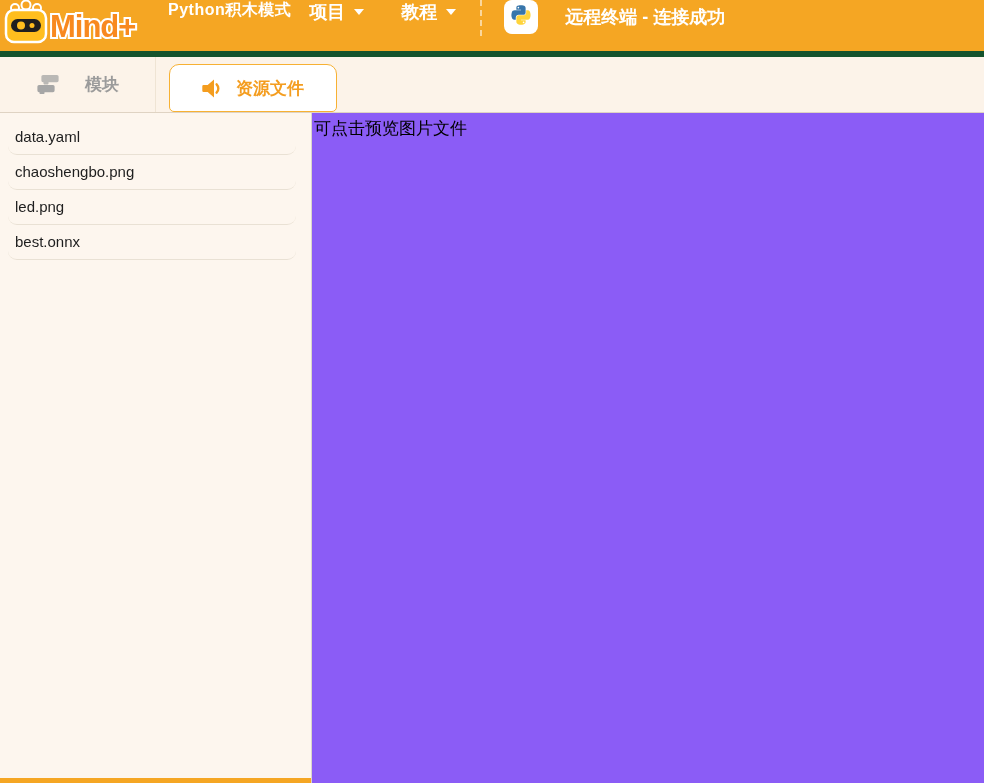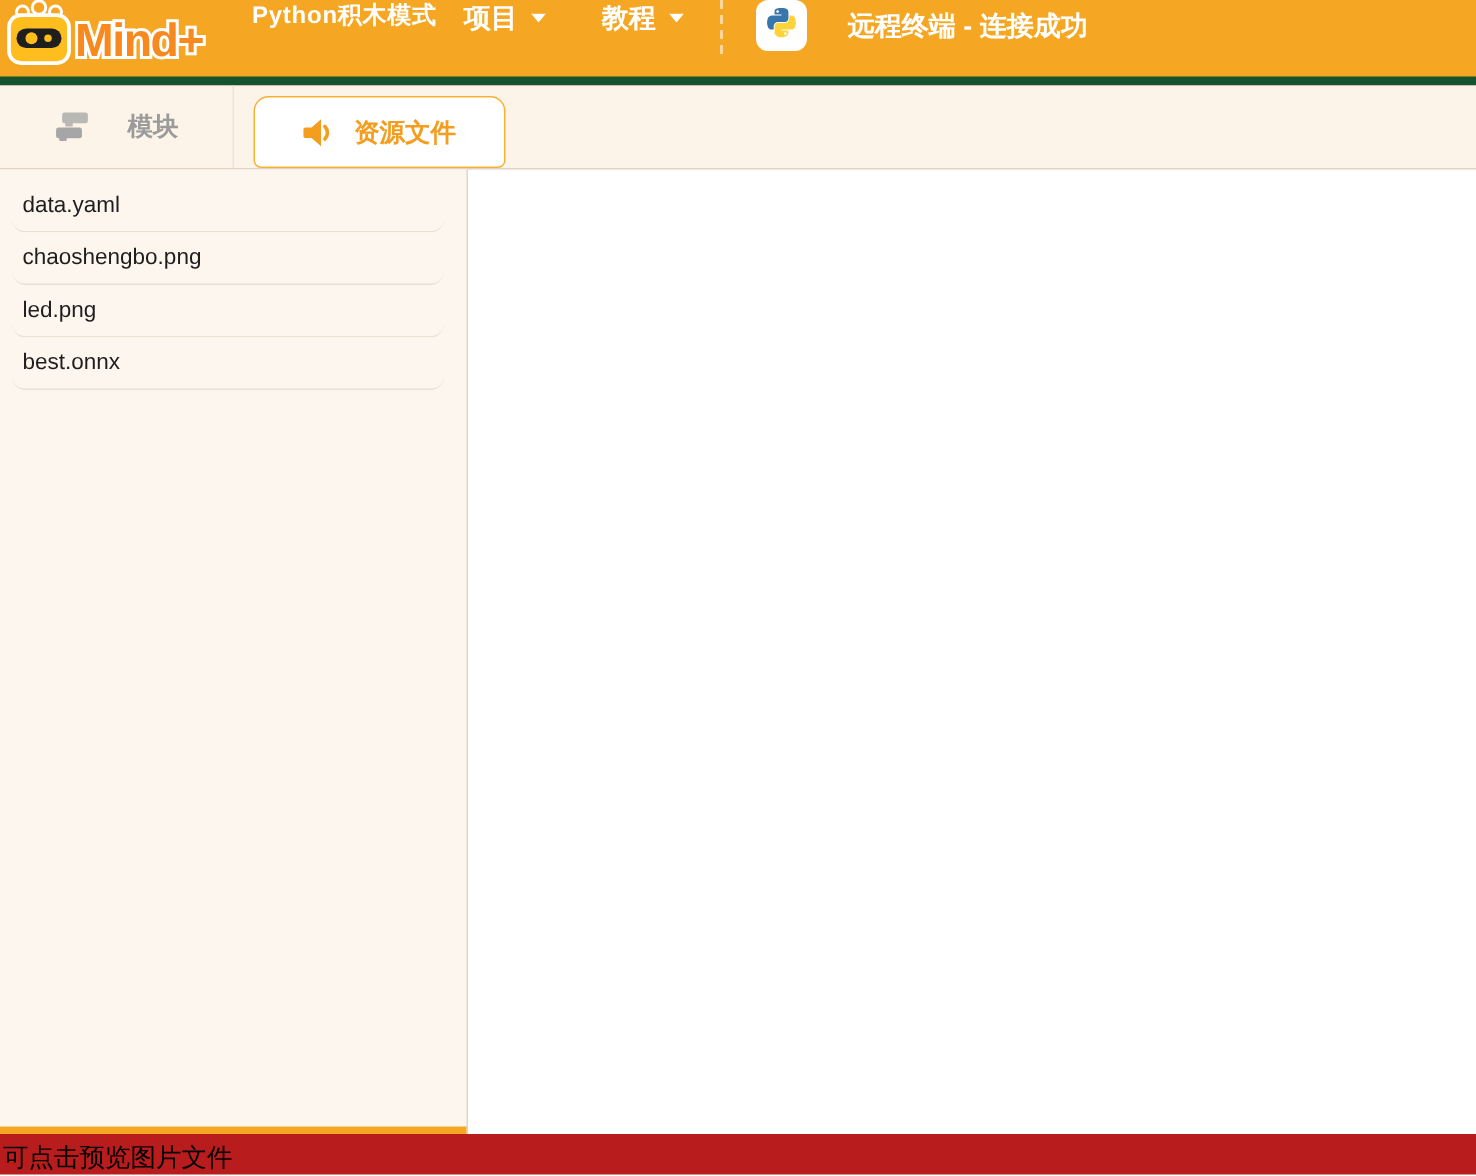--- a/index.html
+++ b/index.html
@@ -65,42 +65,42 @@
     background: #ffffff;
     border: 1px solid #F7B133;
     border-radius: 10px 10px 5px 5px;
     display: flex; align-items: center; justify-content: center; gap: 11px;
     color: #F49D1F; font-size: 17px; font-weight: bold;
     cursor: pointer;
     margin-left: 13px;
   }
 
   
-  .content { display: flex; height: 670px; flex-direction: column; }
+  .content { display: flex; height: 670px; }
   .sidebar {
     width: 312px; height: 100%;
     background: #FDF6EE;
     border-right: 1px solid #DBD5CB;
     position: relative;
     padding-top: 7px;
   }
   .file-row {
     margin: 0 15px 0 8px;
     padding: 8px 0 9px 7px;
     border-bottom: 1px solid #E9E1D4;
     border-radius: 0 0 9px 9px;
     font-size: 15px;
     color: #1E1E1E;
     cursor: pointer;
   }
   .sidebar-accent {
     position: absolute; bottom: 0; left: 0; right: 0;
     height: 5px; background: #F5A623;
   }
-  .main { flex: 1; background: #b91c1c; padding: 4px 0 0 2px; font-family: Liberation Serif, serif; }
+  .main { flex: 1; background: #8b5cf6; padding: 4px 0 0 2px; font-family: Liberation Serif, serif; }
   .hint { font-size: 17px; color: #000000; }
 </style>
 </head>
 <body>
 
 <div class="header">
 
   <div class="logo">
     <svg width="142" height="46" viewBox="0 0 142 46">
       <g stroke="#ffffff" stroke-width="2">

